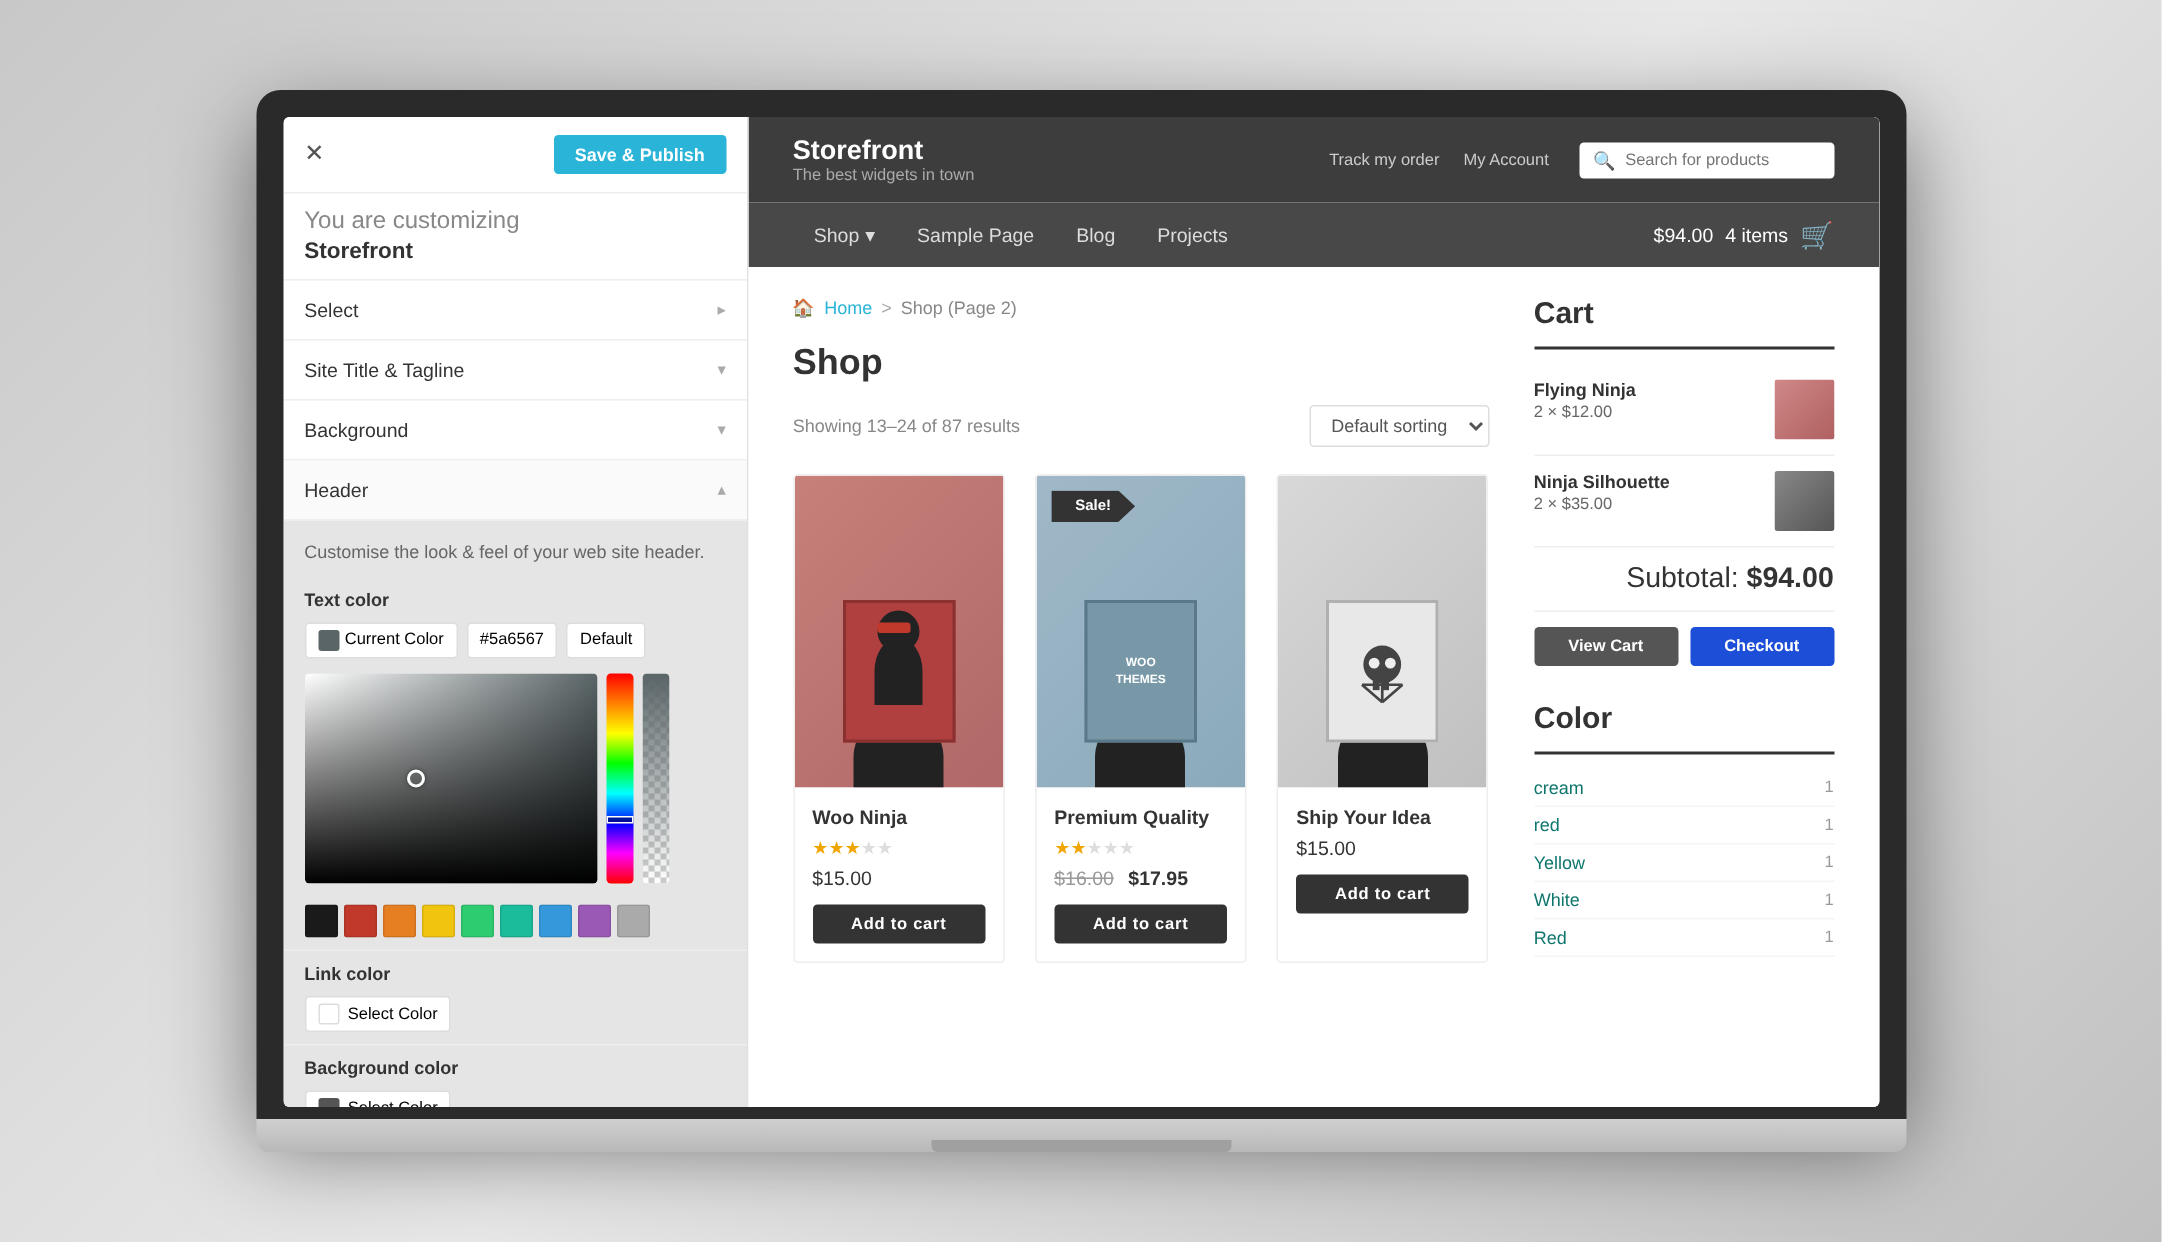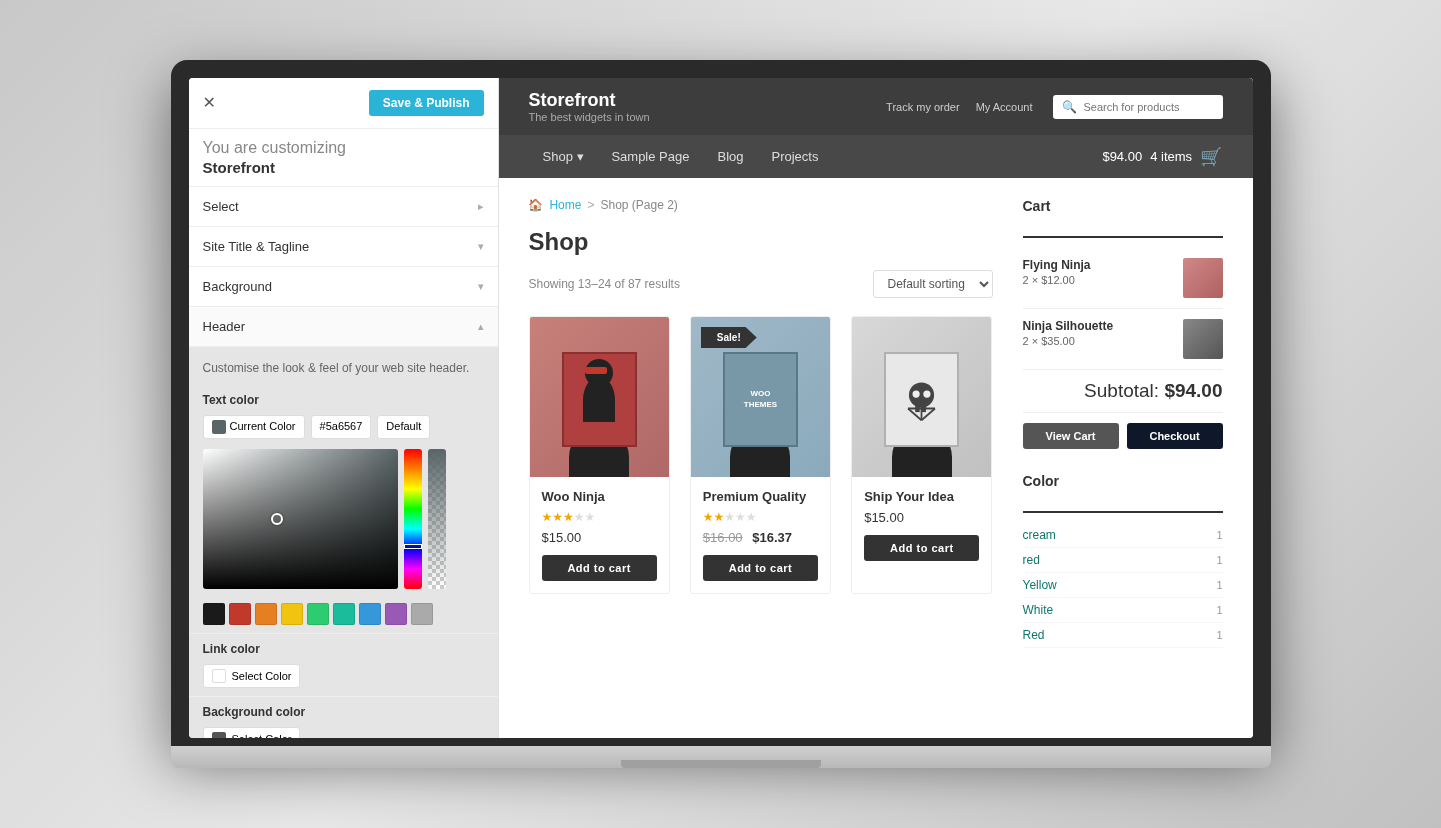--- a/index.html
+++ b/index.html
@@ -460,21 +460,21 @@
 
     .product-card {
       border: 1px solid #eee;
       border-radius: 3px;
       overflow: hidden;
       background: #fff;
     }
 
     .product-image {
       width: 100%;
-      height: 160px;
+      height: 208px;
       background: #f5f5f5;
       position: relative;
       display: flex;
       align-items: flex-end;
       justify-content: center;
       overflow: hidden;
     }
 
     .product-info {
       padding: 12px;
@@ -527,25 +527,25 @@
       letter-spacing: 0.5px;
     }
 
     
     .shop-sidebar {
       width: 200px;
       min-width: 200px;
     }
 
     .widget-title {
-      font-size: 14px;
+      font-size: 20px;
       font-weight: 700;
       color: #333;
       margin-bottom: 10px;
-      padding-bottom: 22px;
+      padding-bottom: 10px;
       border-bottom: 2px solid #333;
     }
 
     .cart-widget {
       margin-bottom: 24px;
     }
 
     .cart-item {
       display: flex;
       align-items: flex-start;
@@ -601,21 +601,21 @@
       border: none;
       padding: 7px;
       font-size: 11px;
       border-radius: 3px;
       cursor: pointer;
       font-weight: 600;
     }
 
     .checkout-btn {
       flex: 1;
-      background: #0f172a;
+      background: #1d4ed8;
       color: #fff;
       border: none;
       padding: 7px;
       font-size: 11px;
       border-radius: 3px;
       cursor: pointer;
       font-weight: 600;
     }
 
     .color-widget .widget-title {
@@ -847,21 +847,21 @@
                     <div style="position:absolute;bottom:30px;width:75px;height:95px;background:#7898a8;border:2px solid #5a7888;display:flex;align-items:center;justify-content:center;flex-direction:column;">
                       <div style="font-size:8px;font-weight:700;color:#fff;text-align:center;line-height:1.3;">WOO<br>THEMES</div>
                     </div>
                   </div>
                 </div>
                 <div class="product-info">
                   <div class="product-name">Premium Quality</div>
                   <div class="stars">★★<span class="star-empty">★★★</span></div>
                   <div class="product-price">
                     <span class="price-old">$16.00</span>
-                    <span class="price-sale">$16.37</span>
+                    <span class="price-sale">$17.95</span>
                   </div>
                   <button class="add-to-cart-btn">Add to cart</button>
                 </div>
               </div>
 
               <div class="product-card">
                 <div class="product-image">
                   <div style="width:100%;height:100%;background:linear-gradient(135deg,#d8d8d8,#c0c0c0);display:flex;align-items:center;justify-content:center;position:relative;">
                     <div style="position:absolute;bottom:0;width:60px;height:50px;background:#222;border-radius:30px 30px 0 0;"></div>
                     <div style="position:absolute;bottom:30px;width:75px;height:95px;background:#e8e8e8;border:2px solid #b0b0b0;display:flex;align-items:center;justify-content:center;">

